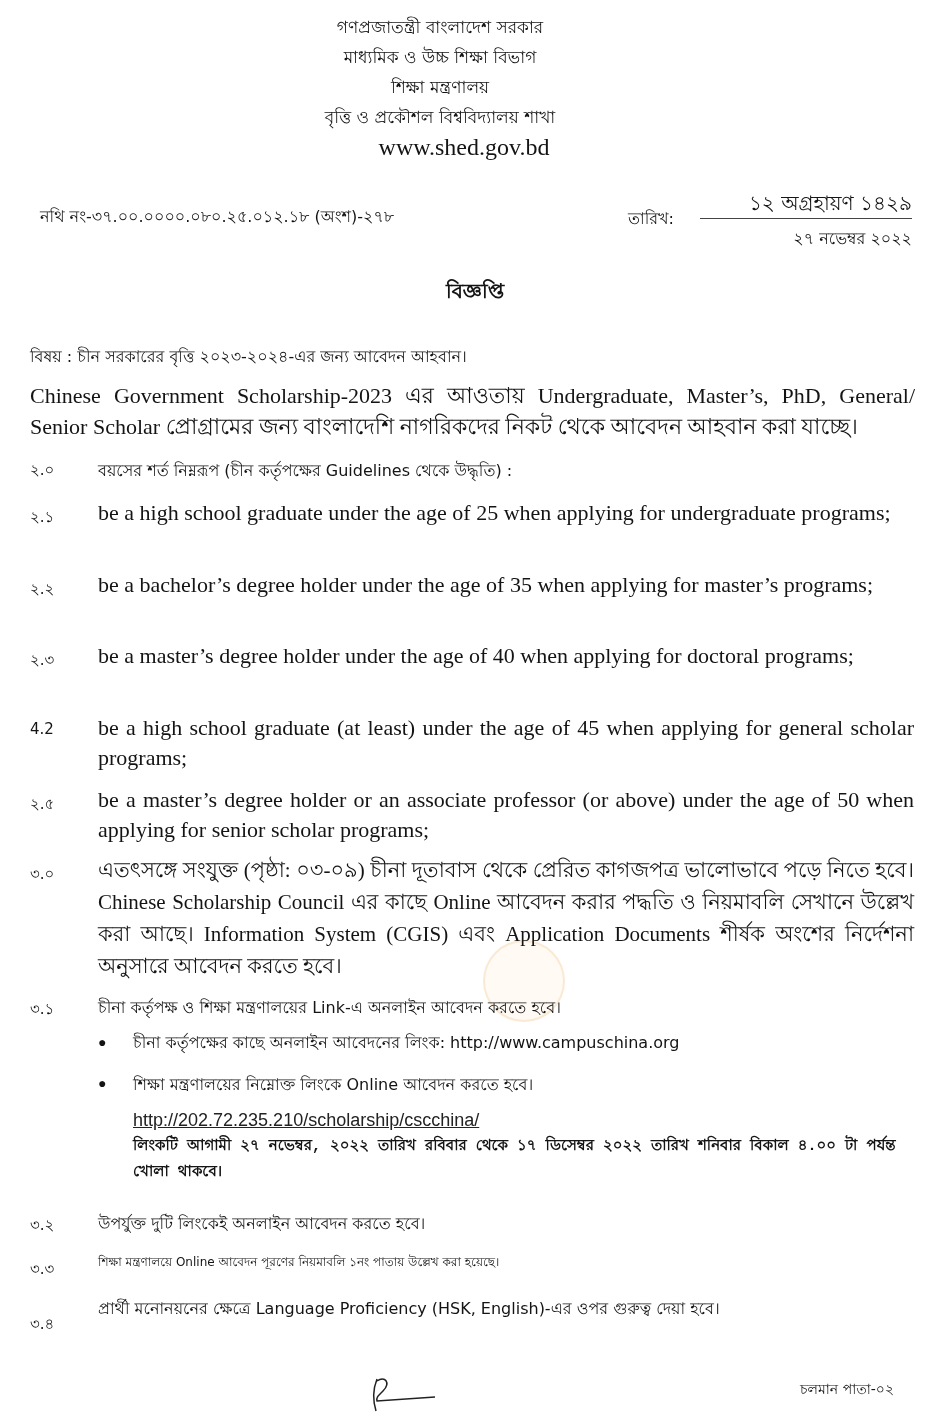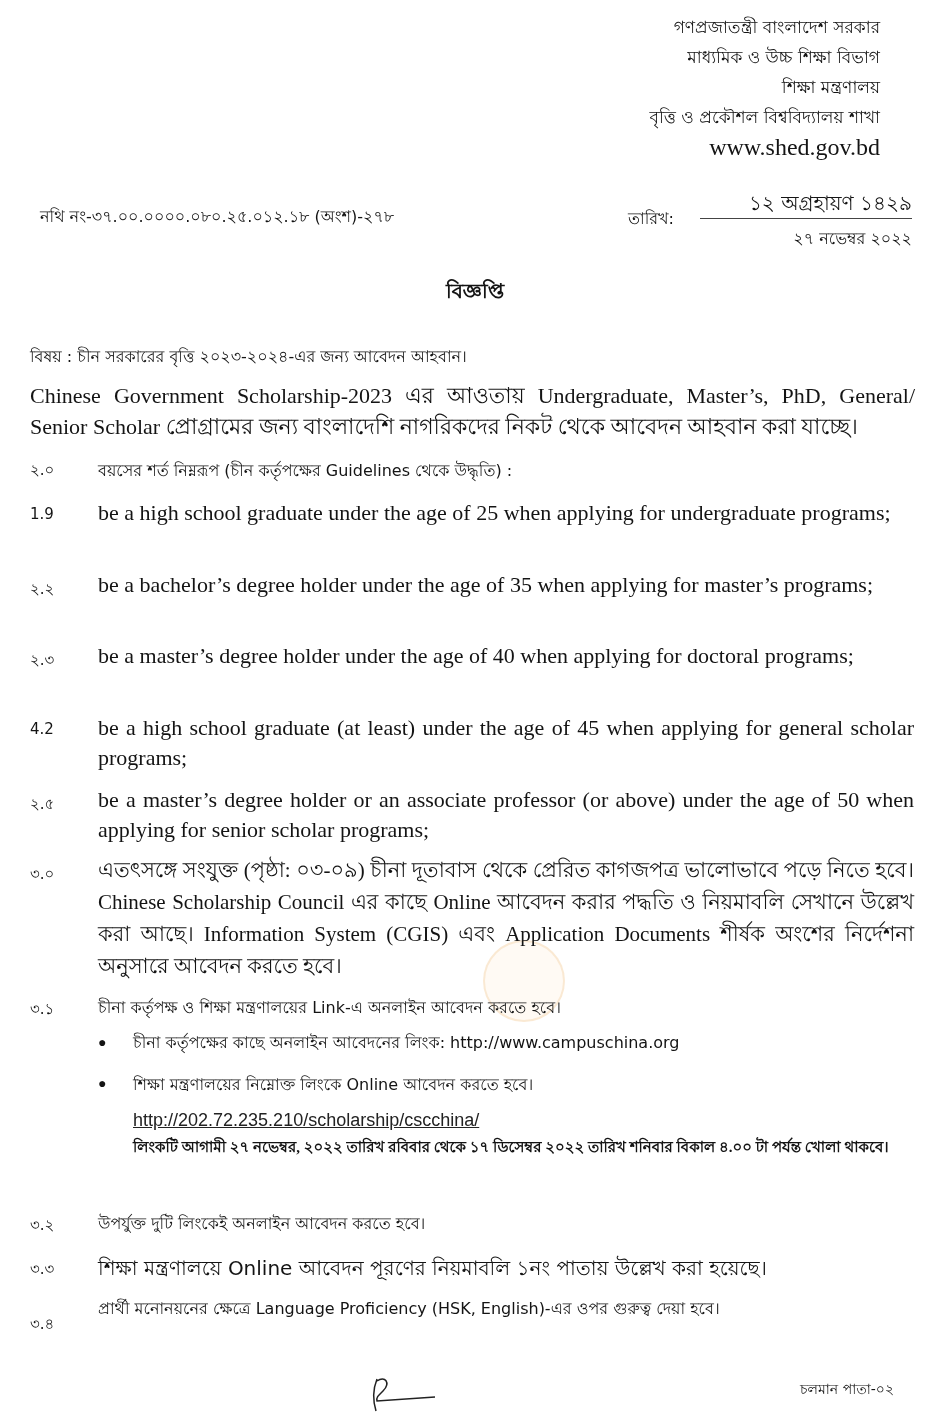--- a/index.html
+++ b/index.html
@@ -1,34 +1,34 @@
 <!DOCTYPE html>
 <html><head>
 <meta charset="utf-8">
 <style>
   html, body { margin: 0; padding: 0; background: #ffffff; }
   body { width: 950px; height: 1419px; position: relative; overflow: hidden; color: #141414; font-family: "Liberation Serif", serif; }
   .abs { position: absolute; }
-  .hdr { left: 0; width: 880px; text-align: right; font-family: "DejaVu Sans", sans-serif; font-size: 17px; }
-  .hdr-url { font-family: "Liberation Serif", serif; font-size: 24px; }
+  .hdr { left: 0; width: 880px; text-align: center; font-family: "DejaVu Sans", sans-serif; font-size: 17px; }
+  .hdr-url { font-family: "Liberation Serif", serif; font-size: 24px; padding-left: 24px; }
   .bn { font-family: "DejaVu Sans", sans-serif; }
   .ref { left: 40px; top: 204px; font-size: 16px; }
   .date-label { left: 628px; top: 206px; font-size: 16px; }
   .date-top { left: 700px; top: 188px; width: 212px; text-align: right; font-size: 20px; }
   .date-line { left: 700px; top: 218px; width: 212px; height: 1px; background: #444; }
   .date-bottom { left: 700px; top: 226px; width: 212px; text-align: right; font-size: 16px; }
   .title { left: 0; width: 950px; top: 276px; text-align: center; font-size: 20px; font-weight: bold; }
   .subject { left: 30px; top: 344px; font-size: 16px; }
   .intro { left: 30px; top: 380px; width: 885px; font-size: 22px; line-height: 31px; text-align: justify; }
   .num { left: 30px; font-size: 15px; }
   .item { left: 98px; width: 816px; font-size: 22px; line-height: 30px; text-align: justify; }
   .sec3 { left: 98px; width: 816px; font-size: 21px; line-height: 32px; text-align: justify; }
   .bullet-dot { font-size: 14px; }
   .url-link { left: 133px; top: 1110px; font-family: "Liberation Sans", sans-serif; font-size: 18px; text-decoration: underline; color: #222; }
-  .bold-note { left: 133px; top: 1134px; width: 782px; font-family: Liberation Serif, serif; font-weight: bold; font-size: 15px; line-height: 26px; }
+  .bold-note { left: 133px; top: 1134px; width: 782px; font-family: Liberation Mono, monospace; font-weight: bold; font-size: 15px; line-height: 26px; }
   .footer { left: 800px; top: 1378px; font-size: 14px; }
   .watermark { left: 483px; top: 940px; width: 78px; height: 78px; border-radius: 50%; border: 2px solid rgba(240,200,150,0.35); background: rgba(255,235,210,0.25); }
 </style>
 </head>
 <body>
 
 <div>
 
   <div class="abs hdr" style="top:14px;">গণপ্রজাতন্ত্রী বাংলাদেশ সরকার</div>
   <div class="abs hdr" style="top:44px;">মাধ্যমিক ও উচ্চ শিক্ষা বিভাগ</div>
@@ -44,21 +44,21 @@
 
   <div class="abs title bn">বিজ্ঞপ্তি</div>
 
   <div class="abs subject bn">বিষয় :  চীন সরকারের বৃত্তি ২০২৩-২০২৪-এর জন্য আবেদন আহবান।</div>
 
   <div class="abs intro">Chinese Government Scholarship-2023 এর আওতায় Undergraduate, Master’s, PhD, General/ Senior Scholar প্রোগ্রামের জন্য বাংলাদেশি নাগরিকদের নিকট থেকে আবেদন আহবান করা যাচ্ছে।</div>
 
   <div class="abs num bn" style="top:458px;">২.০</div>
   <div class="abs bn" style="left:98px; top:458px; font-size:16px;">বয়সের শর্ত নিম্নরূপ (চীন কর্তৃপক্ষের Guidelines থেকে উদ্ধৃতি) :</div>
 
-  <div class="abs num bn" style="top:505px;">1.9</div>
+  <div class="abs num bn" style="top:505px;">২.১</div>
   <div class="abs item" style="top:498px;">be a high school graduate under the age of 25 when applying for undergraduate programs;</div>
 
   <div class="abs num bn" style="top:577px;">২.২</div>
   <div class="abs item" style="top:570px;">be a bachelor’s degree holder under the age of 35 when applying for master’s programs;</div>
 
   <div class="abs num bn" style="top:648px;">২.৩</div>
   <div class="abs item" style="top:641px;">be a master’s degree holder under the age of 40 when applying for doctoral programs;</div>
 
   <div class="abs num bn" style="top:720px;">4.2</div>
   <div class="abs item" style="top:713px;">be a high school graduate (at least) under the age of 45 when applying for general scholar programs;</div>
@@ -80,21 +80,21 @@
   <div class="abs bullet-dot" style="left:98px; top:1076px;">●</div>
   <div class="abs bn" style="left:133px; top:1072px; font-size:16px;">শিক্ষা মন্ত্রণালয়ের নিম্নোক্ত লিংকে Online আবেদন করতে হবে।</div>
 
   <div class="abs url-link">http://202.72.235.210/scholarship/cscchina/</div>
   <div class="abs bold-note">লিংকটি আগামী ২৭ নভেম্বর, ২০২২ তারিখ রবিবার থেকে ১৭ ডিসেম্বর ২০২২ তারিখ শনিবার বিকাল ৪.০০ টা পর্যন্ত খোলা থাকবে।</div>
 
   <div class="abs num bn" style="top:1213px;">৩.২</div>
   <div class="abs bn" style="left:98px; top:1211px; font-size:16px;">উপর্যুক্ত দুটি লিংকেই অনলাইন আবেদন করতে হবে।</div>
 
   <div class="abs num bn" style="top:1257px;">৩.৩</div>
-  <div class="abs bn" style="left:98px; top:1253px; font-size:20px;">শিক্ষা মন্ত্রণালয়ে Online আবেদন পূরণের নিয়মাবলি ১নং পাতায় উল্লেখ করা হয়েছে।</div>
+  <div class="abs bn" style="left:98px; top:1253px; font-size:12px;">শিক্ষা মন্ত্রণালয়ে Online আবেদন পূরণের নিয়মাবলি ১নং পাতায় উল্লেখ করা হয়েছে।</div>
 
   <div class="abs num bn" style="top:1300px;margin-top:12px;">৩.৪</div>
   <div class="abs bn" style="left:98px; top:1296px; font-size:16px;">প্রার্থী মনোনয়নের ক্ষেত্রে Language Proficiency (HSK, English)-এর ওপর গুরুত্ব দেয়া হবে।</div>
 
   <svg class="abs" style="left:365px; top:1375px;" width="80" height="40" viewBox="0 0 80 40">
     <path d="M12 4 C8 14, 8 26, 11 36 M12 6 C20 0, 26 8, 18 16 C14 20, 11 22, 12 26 L70 22" stroke="#222" stroke-width="1.5" fill="none"></path>
   </svg>
 
   <div class="abs footer bn">চলমান পাতা-০২</div>
 </div>

